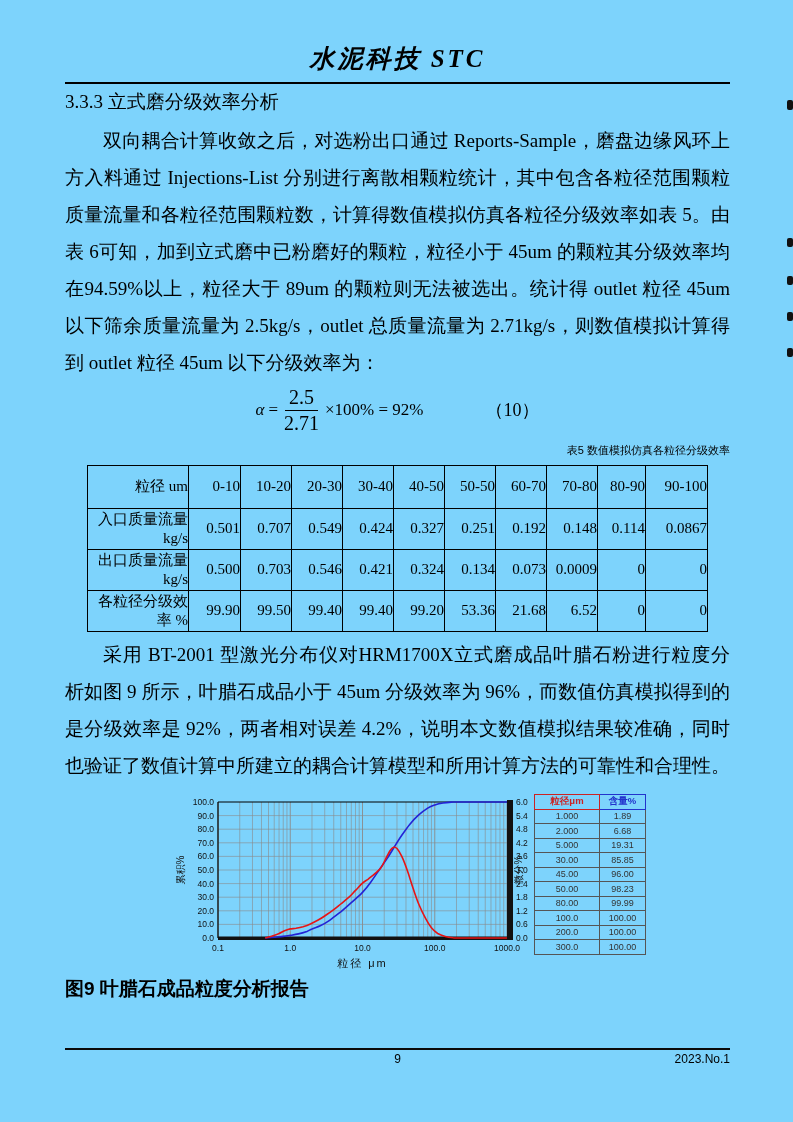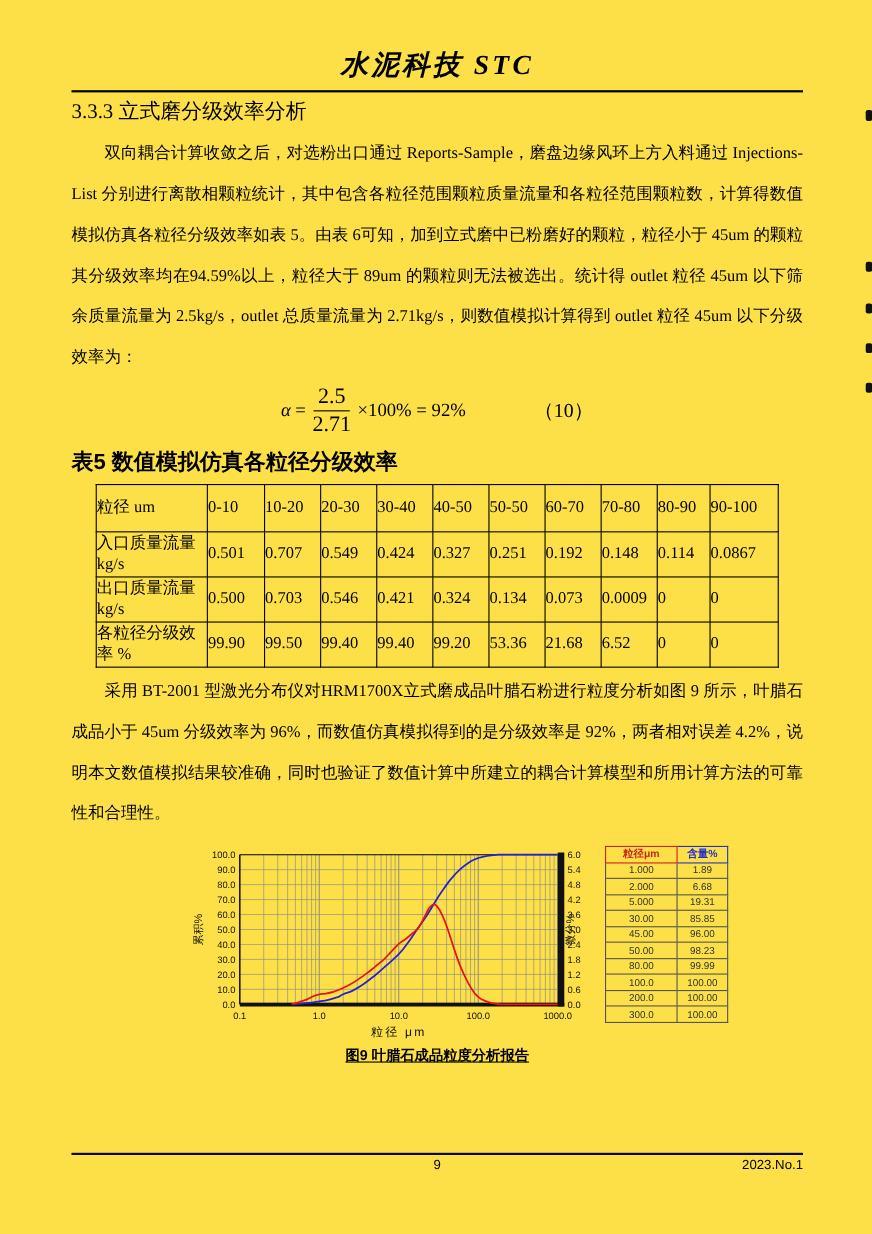--- a/index.html
+++ b/index.html
@@ -1,51 +1,51 @@
 <!DOCTYPE html>
 <html><head>
 <meta charset="utf-8">
 <style>
   html,body{margin:0;padding:0;background:#e8e8e8;}
-  .page{position:relative;width:793px;height:1122px;background:#fde047;margin:0 auto;
+  .page{position:relative;width:793px;height:1122px;background:#7dd3fc;margin:0 auto;
         font-family:"Liberation Serif","DejaVu Serif",serif;color:#000;overflow:hidden;}
   .content{position:absolute;left:65px;top:0;width:665px;}
   .journal-title{text-align:center;margin-top:42px;font-size:25px;font-weight:bold;
                  font-style:italic;letter-spacing:3px;}
   .header-rule{margin-top:7px;border-top:2.5px solid #000;height:0;}
   .section-heading{font-size:19px;margin-top:5px;line-height:26px;}
-  .para{font-size:15px;line-height:37px;text-align:justify;text-indent:2em;margin:0;}
+  .para{font-size:19px;line-height:37px;text-align:justify;text-indent:2em;margin:0;}
   .para.p1{margin-top:7px;}
   .para.p2{margin-top:4px;}
   .formula-row{display:flex;align-items:center;justify-content:center;margin-top:6px;height:46px;
                font-size:17px;}
   .frac{display:inline-flex;flex-direction:column;align-items:center;margin:0 6px;font-size:20px;line-height:1.15;}
   .frac .num{border-bottom:1.2px solid #000;padding:0 4px 1px 4px;}
   .frac .den{padding-top:1px;}
   .formula-alpha{font-style:italic;margin-right:4px;}
   .formula-number{margin-left:62px;font-size:18px;}
-  .tbl-caption{text-align:left;font-family:"Liberation Sans","DejaVu Sans",sans-serif;
-               font-weight:bold;font-size:20px;margin-top:10px;}
+  .tbl-caption{text-align:right;font-family:"Liberation Sans","DejaVu Sans",sans-serif;
+               font-weight:normal;font-size:11px;margin-top:10px;}
   table.t5{border-collapse:collapse;table-layout:fixed;width:620px;margin:7px auto 0 auto;}
-  table.t5 td{border:1.6px solid #000;text-align:left;vertical-align:middle;
+  table.t5 td{border:1.6px solid #000;text-align:right;vertical-align:middle;
               font-size:15px;line-height:1.3;padding:0;height:40px;white-space:pre-line;}
   table.t5 tr:first-child td{height:42px;}
   table.t5 td.rowlabel{font-size:15px;}
   .figure{position:relative;height:178px;margin-top:8px;margin-left:105px;width:560px;}
-  .legend-table{position:absolute;left:380px;top:2px;border-collapse:collapse;
+  .legend-table{position:absolute;left:364px;top:2px;border-collapse:collapse;
                 font-family:"Liberation Sans","DejaVu Sans",sans-serif;}
   .legend-table td{border:1px solid #555;text-align:center;font-size:9px;height:13.5px;
                    color:#333;padding:0;}
   .legend-table td.c1{width:64px;}
   .legend-table td.c2{width:45px;}
   .legend-table tr.hdr td{font-weight:bold;font-size:9.5px;}
   .legend-table tr.hdr td.c1{color:#cc2222;border-color:#cc2222;}
   .legend-table tr.hdr td.c2{color:#2233cc;border-color:#2233cc;}
-  .fig-caption{text-align:center;font-family:"Liberation Sans","DejaVu Sans",sans-serif;
-               font-weight:bold;font-size:13px;margin-top:6px;text-decoration:underline;}
+  .fig-caption{font-family:"Liberation Sans","DejaVu Sans",sans-serif;
+               font-weight:bold;font-size:19px;margin-top:6px;}
   .footer{position:absolute;left:65px;top:1048px;width:665px;}
   .footer-rule{border-top:2px solid #0a0a0a;height:0;}
   .footer-row{position:relative;height:20px;font-family:"Liberation Sans","DejaVu Sans",sans-serif;
               font-size:12px;margin-top:2px;}
   .page-number{position:absolute;left:0;right:0;text-align:center;}
   .issue-label{position:absolute;right:0;}
   .scan-mark{position:absolute;right:0;width:6px;background:#111;border-radius:2px;}
   svg text{font-family:"Liberation Sans","DejaVu Sans",sans-serif;}
 </style>
 </head>

